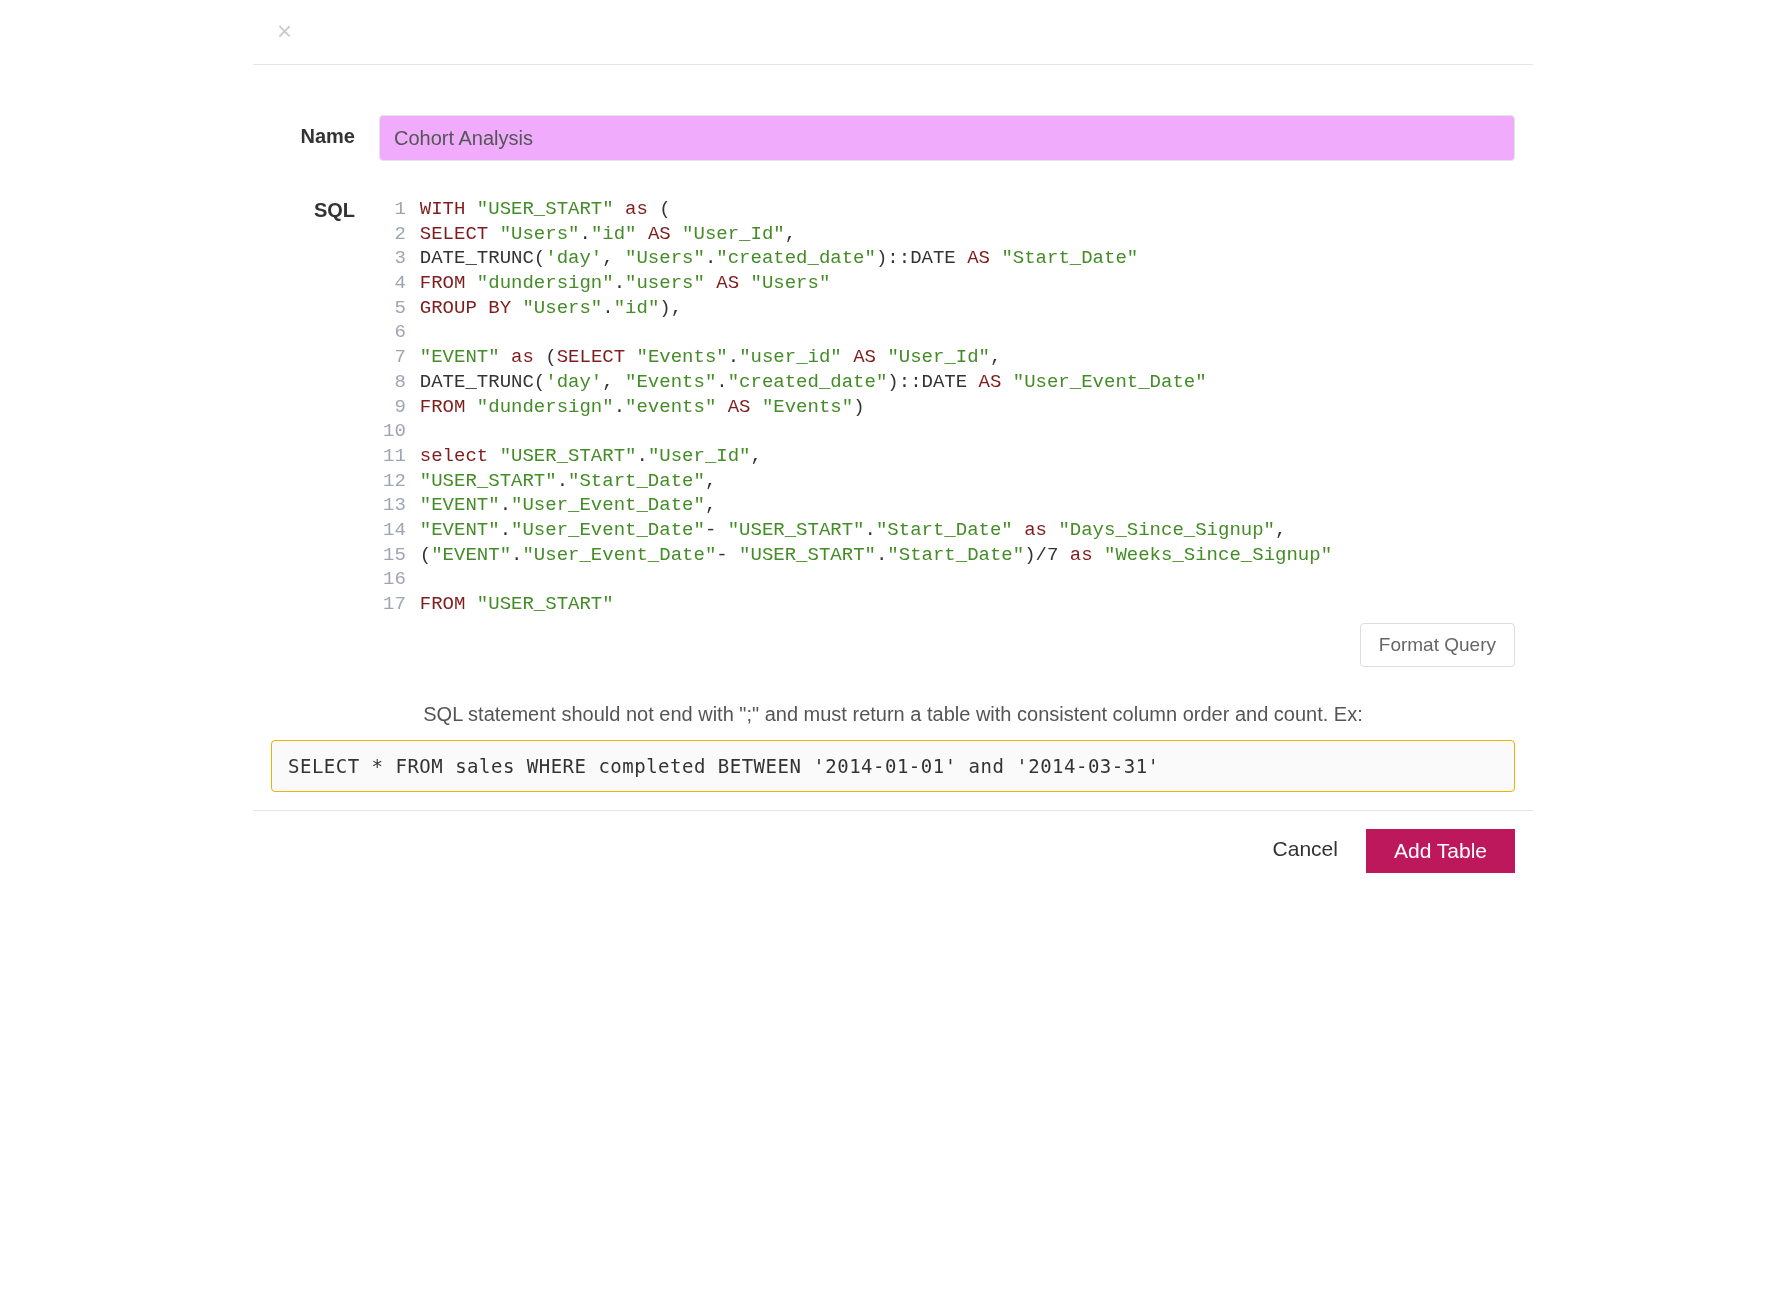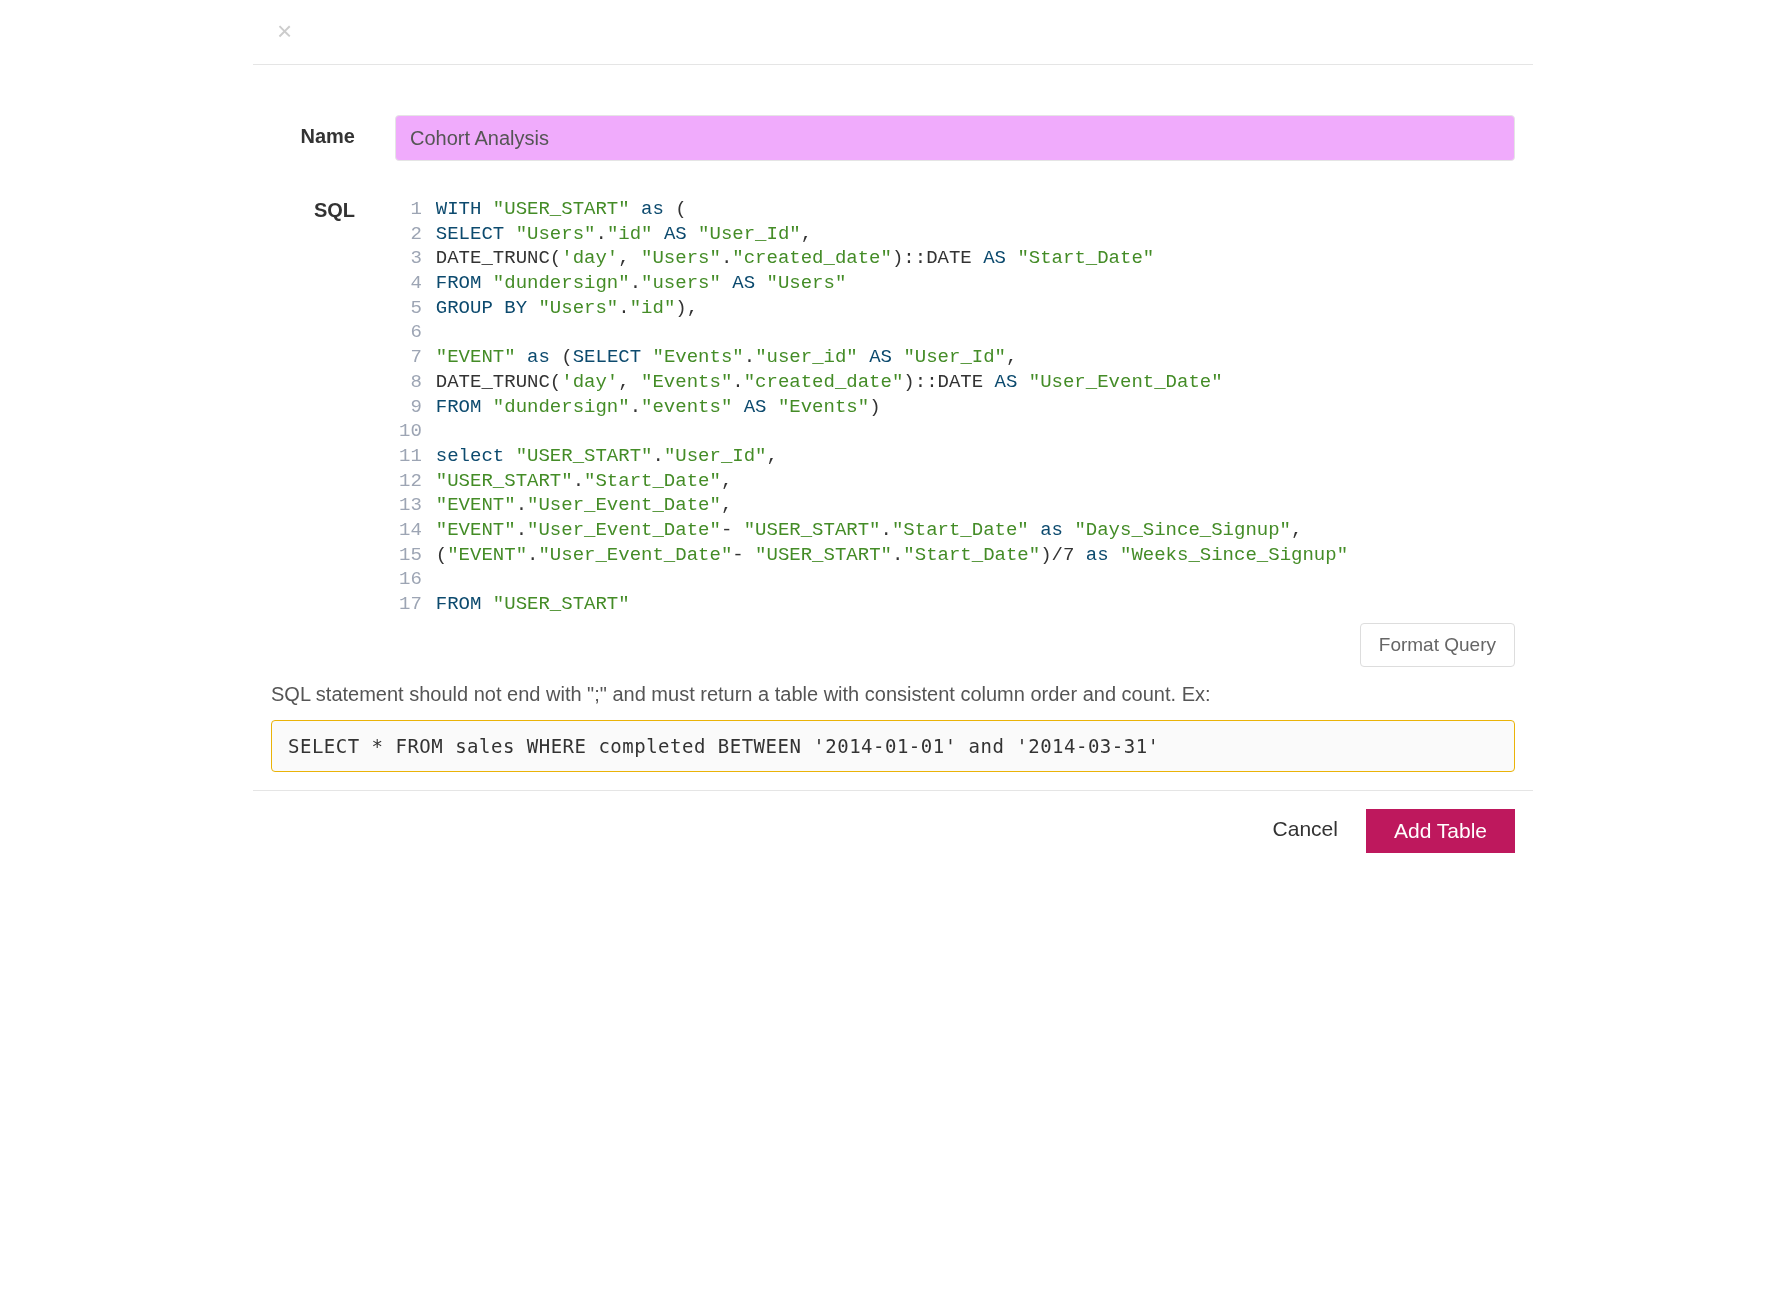--- a/index.html
+++ b/index.html
@@ -2,35 +2,35 @@
 <html><head>
 <meta charset="utf-8">
 <style>
   * { box-sizing: border-box; }
   html, body { margin:0; padding:0; font-family: -apple-system, BlinkMacSystemFont, "Segoe UI", Helvetica, Arial, sans-serif; color:#333; background:#fff; }
   .modal { width:1280px; margin:0 auto; }
   .modal-header { padding:18px 18px 20px; border-bottom:1px solid #e5e5e5; display:flex; align-items:flex-start; }
   .modal-title { font-size:30px; font-weight:600; color:#333; margin:0; flex:1; }
   .close-x { font-size:26px; color:#ccc; cursor:pointer; line-height:1; padding:0 6px; font-weight:300; }
   .modal-body { padding:50px 18px 18px; }
-  .row { display:flex; margin-bottom:36px;gap:16px; }
+  .row { display:flex; margin-bottom:36px; }
   .label-col { width:108px; text-align:right; padding-right:24px; font-weight:600; font-size:20px; color:#333; padding-top:10px; }
   .field-col { flex:1; }
   .text-input { width:100%; height:46px; padding:8px 14px; font-size:20px; background:#f0abfc; border:1px solid #e5e5e5; border-radius:4px; color:#555; }
   .editor-wrap { display:flex; font-family: Menlo, Consolas, "Courier New", monospace; font-size:19px; line-height:24.7px; height:420px; overflow:hidden; position:relative; }
   .gutter { text-align:right; color:#9DA5B4; user-select:none; padding-right:14px; padding-left:4px; background:#fff; }
   .gutter div { height:24.7px; }
   .code { white-space:pre; flex:1; overflow:hidden; }
   .code-line { height:24.7px; }
-  .kw { color:#0c4a6e; }
+  .kw { color:#7f1d1d; }
   .str { color:#448C27; }
   .plain { color:#333; }
   .format-row { display:flex; justify-content:flex-end; margin-top:6px; }
   .format-btn { padding:10px 18px; font-size:19px; color:#666; background:#fff; border:1px solid #ddd; border-radius:4px; cursor:pointer; }
-  .hint { font-size:20px; color:#555; margin:16px 0 14px; }
+  .hint { font-size:20px; color:#555; margin:36px 0 14px;text-align:center; }
   .example { font-family: Menlo, Consolas, monospace; font-size:19px; padding:14px 16px; background:#fafafa; border:1px solid #eab308; border-radius:4px; color:#333; letter-spacing:0.5px; }
   .modal-footer { border-top:1px solid #e5e5e5; padding:18px; display:flex; justify-content:flex-end; gap:18px; align-items:flex-start; }
   .btn-cancel { font-size:21px; color:#333; background:none; border:none; cursor:pointer; padding:8px 10px; }
   .btn-primary { font-size:21px; color:#fff; background:#be185d; border:none; border-radius:0; padding:10px 28px; cursor:pointer; }
 </style>
 </head>
 <body>
 
 <div class="modal">
 

